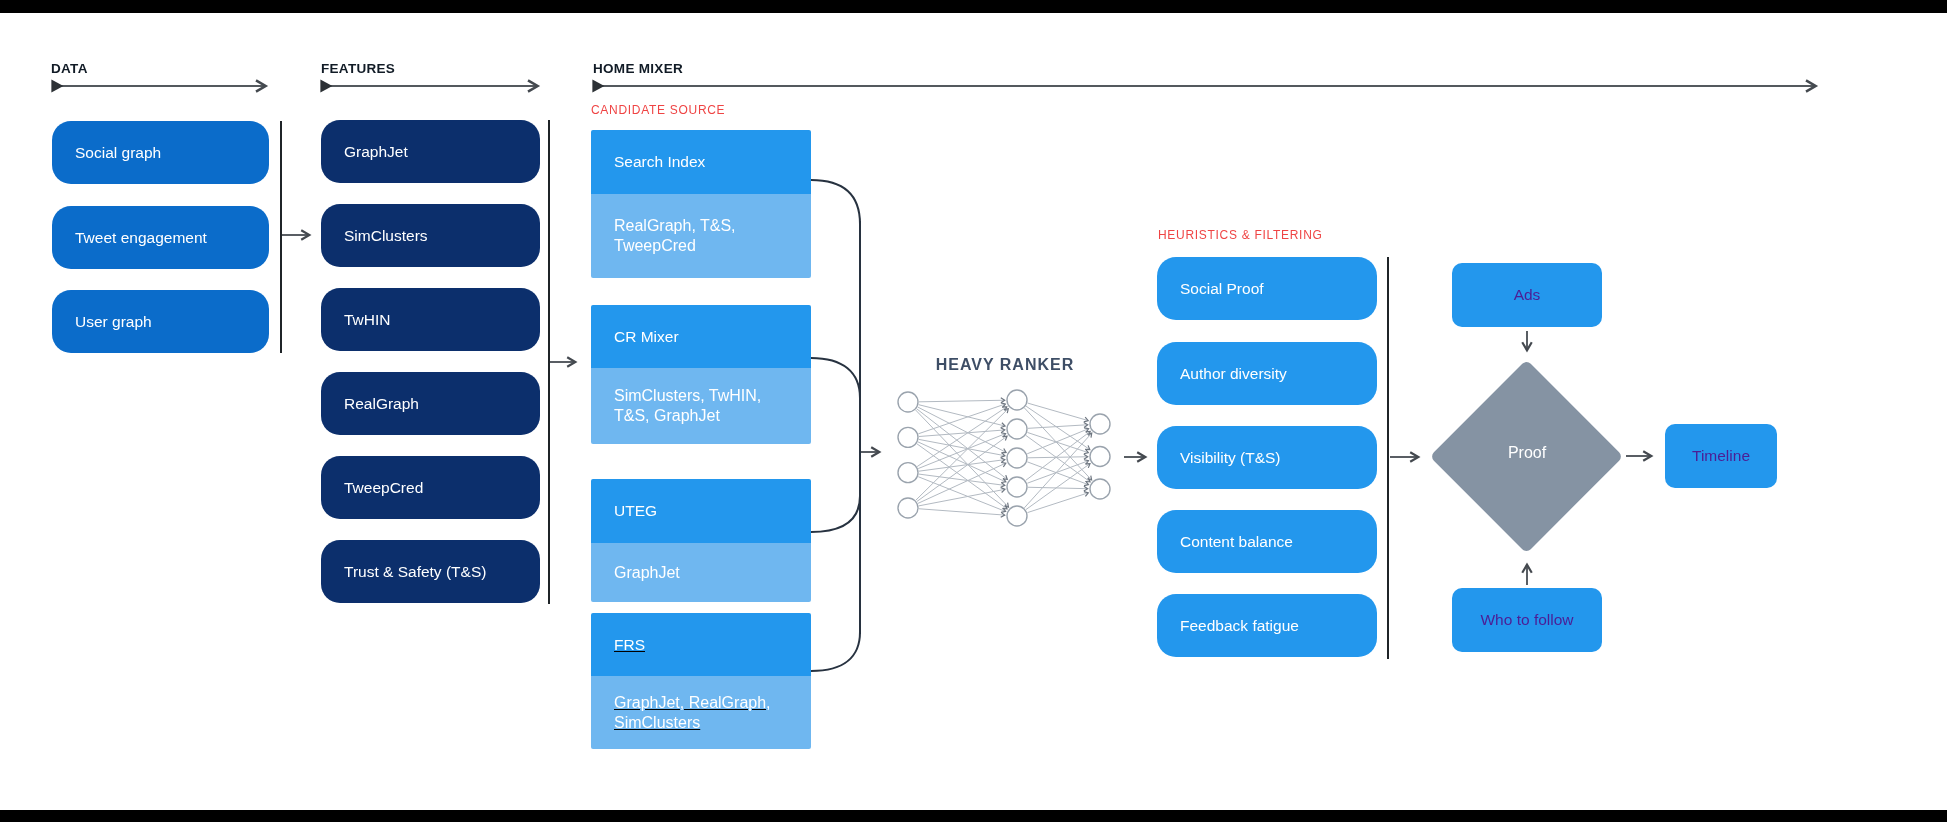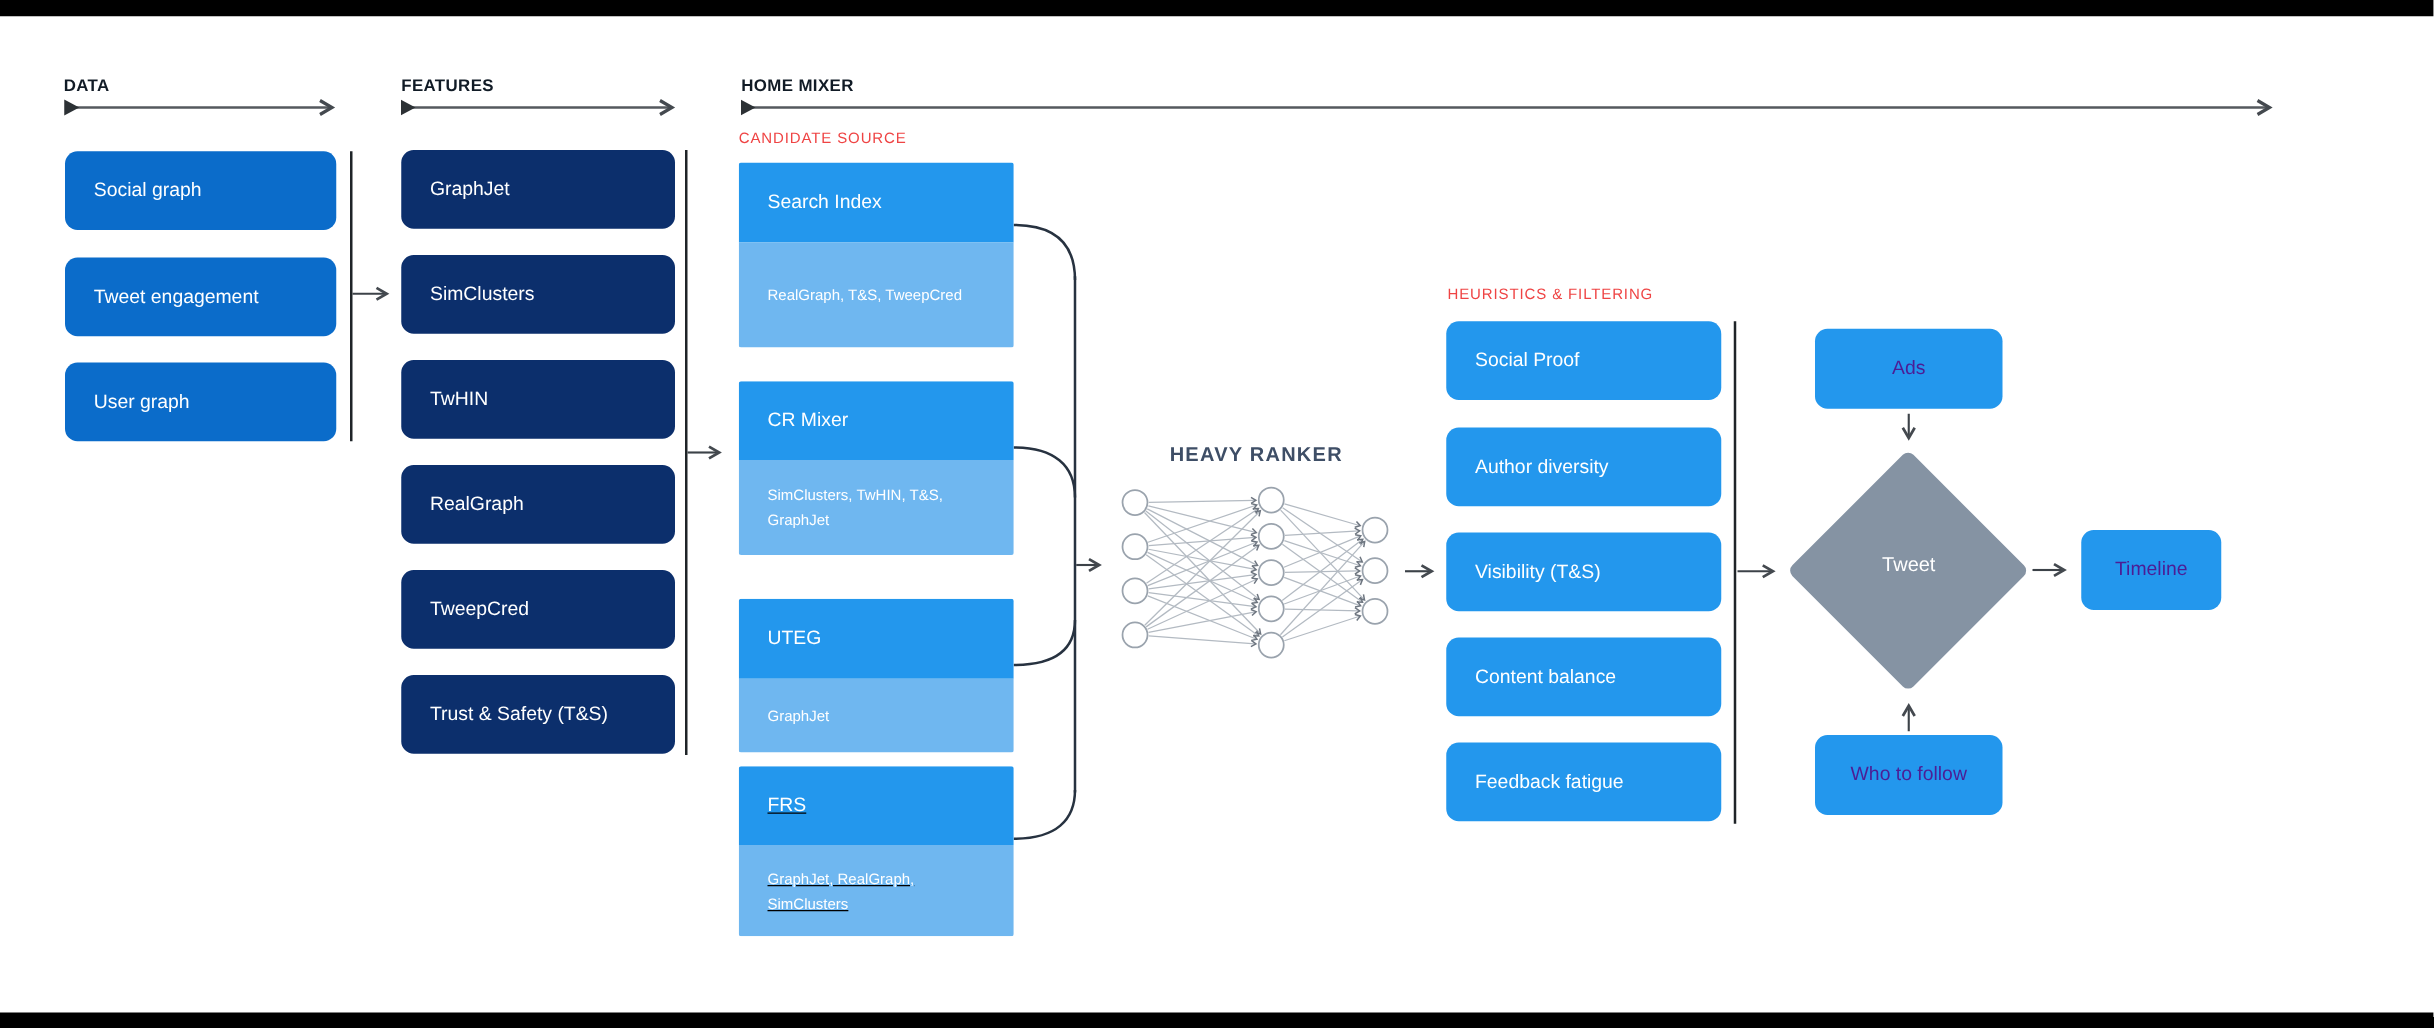--- a/index.html
+++ b/index.html
@@ -11,30 +11,30 @@
   .bar.top{top:0;height:13px;}
   .bar.bottom{top:810px;height:12px;}
 
   .svg-layer{position:absolute;left:0;top:0;z-index:1;pointer-events:none;}
 
   .hdr{position:absolute;top:61px;font-size:13.5px;font-weight:bold;color:#111b26;letter-spacing:.3px;z-index:2;}
   .sublabel{position:absolute;font-size:12px;color:#ef4444;letter-spacing:.7px;z-index:2;}
 
   .box{position:absolute;border-radius:10px;display:flex;align-items:center;
        color:#ffffff;font-size:15.5px;font-weight:500;z-index:2;box-sizing:border-box;}
-  .pad{padding-left:23px;}
+  .pad{padding-left:23px;border-radius:19px;}
   .data-box{left:52px;width:217px;height:63px;background:var(--data-box);}
   .feat-box{left:321px;width:219px;height:63px;background:var(--feature-box);}
   .heur-box{left:1157px;width:220px;height:63px;background:var(--bright-blue);}
 
   .cand{position:absolute;left:591px;width:220px;border-radius:2px;overflow:hidden;z-index:2;}
   .cand-top{background:var(--bright-blue);display:flex;align-items:center;padding-left:23px;
             color:#fff;font-size:15.5px;font-weight:500;box-sizing:border-box;}
   .cand-bot{background:var(--light-blue);display:flex;align-items:center;
-            padding:0 20px 0 23px;color:#fff;font-size:12px;font-weight:500;
+            padding:0 20px 0 23px;color:#fff;font-size:16px;font-weight:500;
             line-height:20px;box-sizing:border-box;}
 
   .hr-label{position:absolute;left:930px;top:356px;width:150px;text-align:center;
             font-size:16px;font-weight:bold;color:#3e4e66;letter-spacing:1px;z-index:2;}
 
   .diamond{position:absolute;left:1458px;top:388px;width:137px;height:137px;
            background:var(--diamond-gray);border-radius:6px;transform:rotate(45deg);z-index:2;}
   .diamond-label{position:absolute;left:1452px;top:444px;width:150px;text-align:center;
            color:#fff;font-size:16px;font-weight:500;z-index:3;}
   .out-box{position:absolute;background:var(--bright-blue);border-radius:10px;display:flex;
@@ -181,17 +181,17 @@
 
   <div class="sublabel" style="left:1158px;top:228px;">HEURISTICS &amp; FILTERING</div>
   <div class="box heur-box pad" style="top:257px;">Social Proof</div>
   <div class="box heur-box pad" style="top:342px;">Author diversity</div>
   <div class="box heur-box pad" style="top:426px;">Visibility (T&amp;S)</div>
   <div class="box heur-box pad" style="top:510px;">Content balance</div>
   <div class="box heur-box pad" style="top:594px;">Feedback fatigue</div>
 
   <div class="out-box" style="left:1452px;top:263px;width:150px;height:64px;">Ads</div>
   <div class="diamond"></div>
-  <div class="diamond-label">Tweet</div>
+  <div class="diamond-label">Proof</div>
   <div class="out-box" style="left:1452px;top:588px;width:150px;height:64px;">Who to follow</div>
   <div class="out-box" style="left:1665px;top:424px;width:112px;height:64px;">Timeline</div>
 
 </div>
 
 </body></html>

